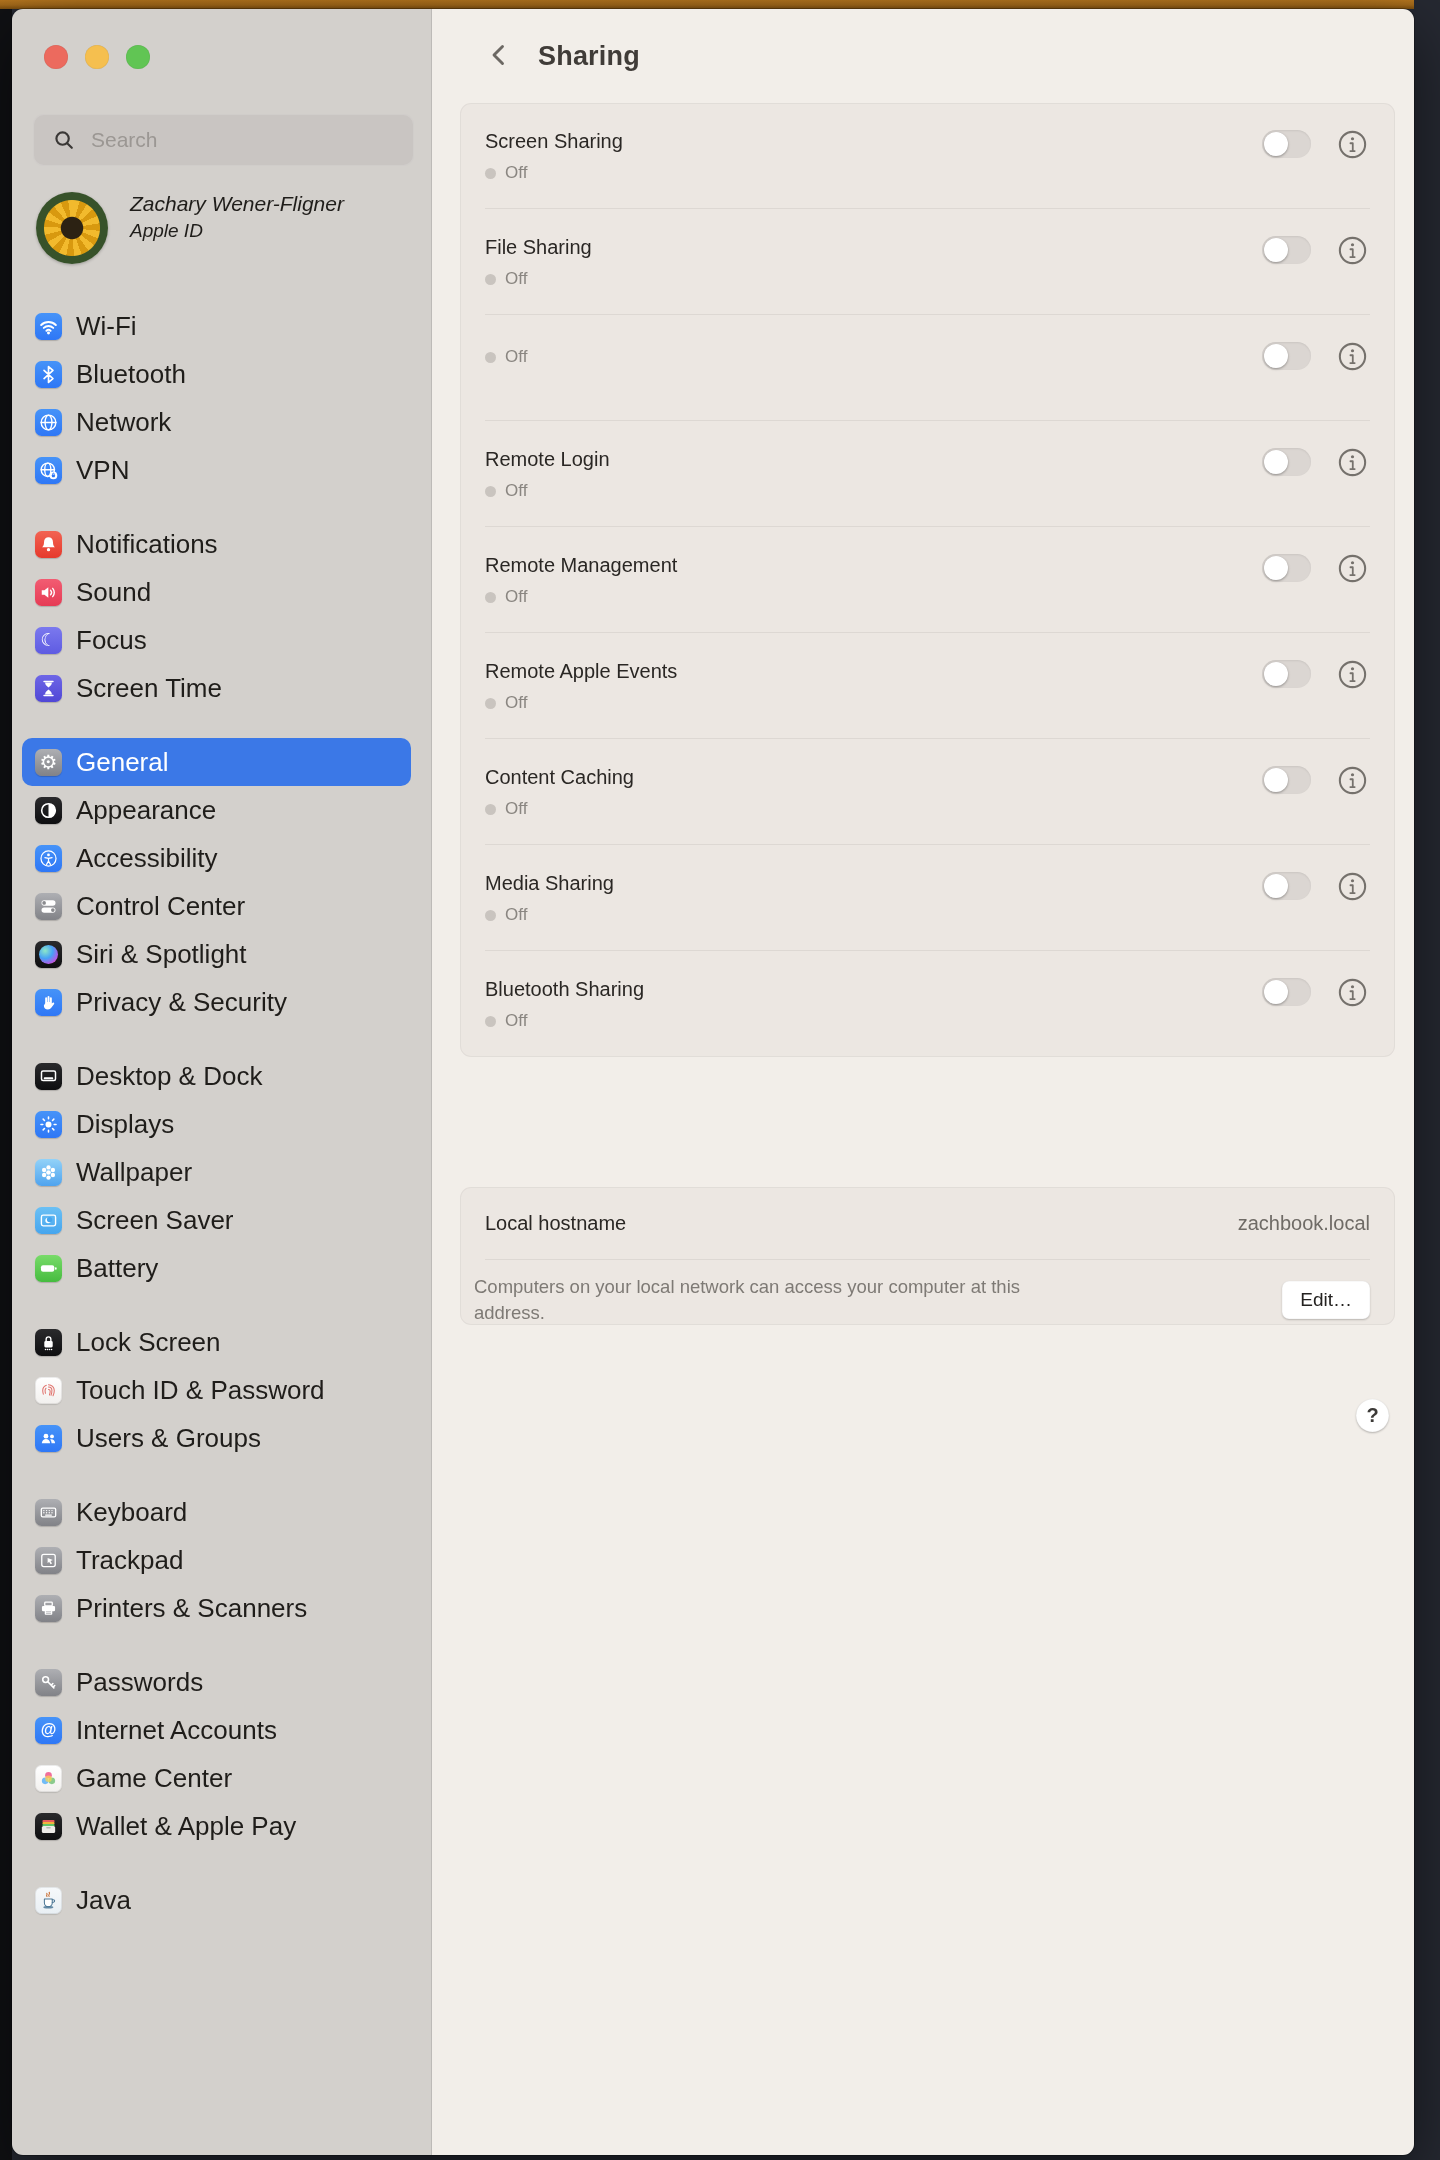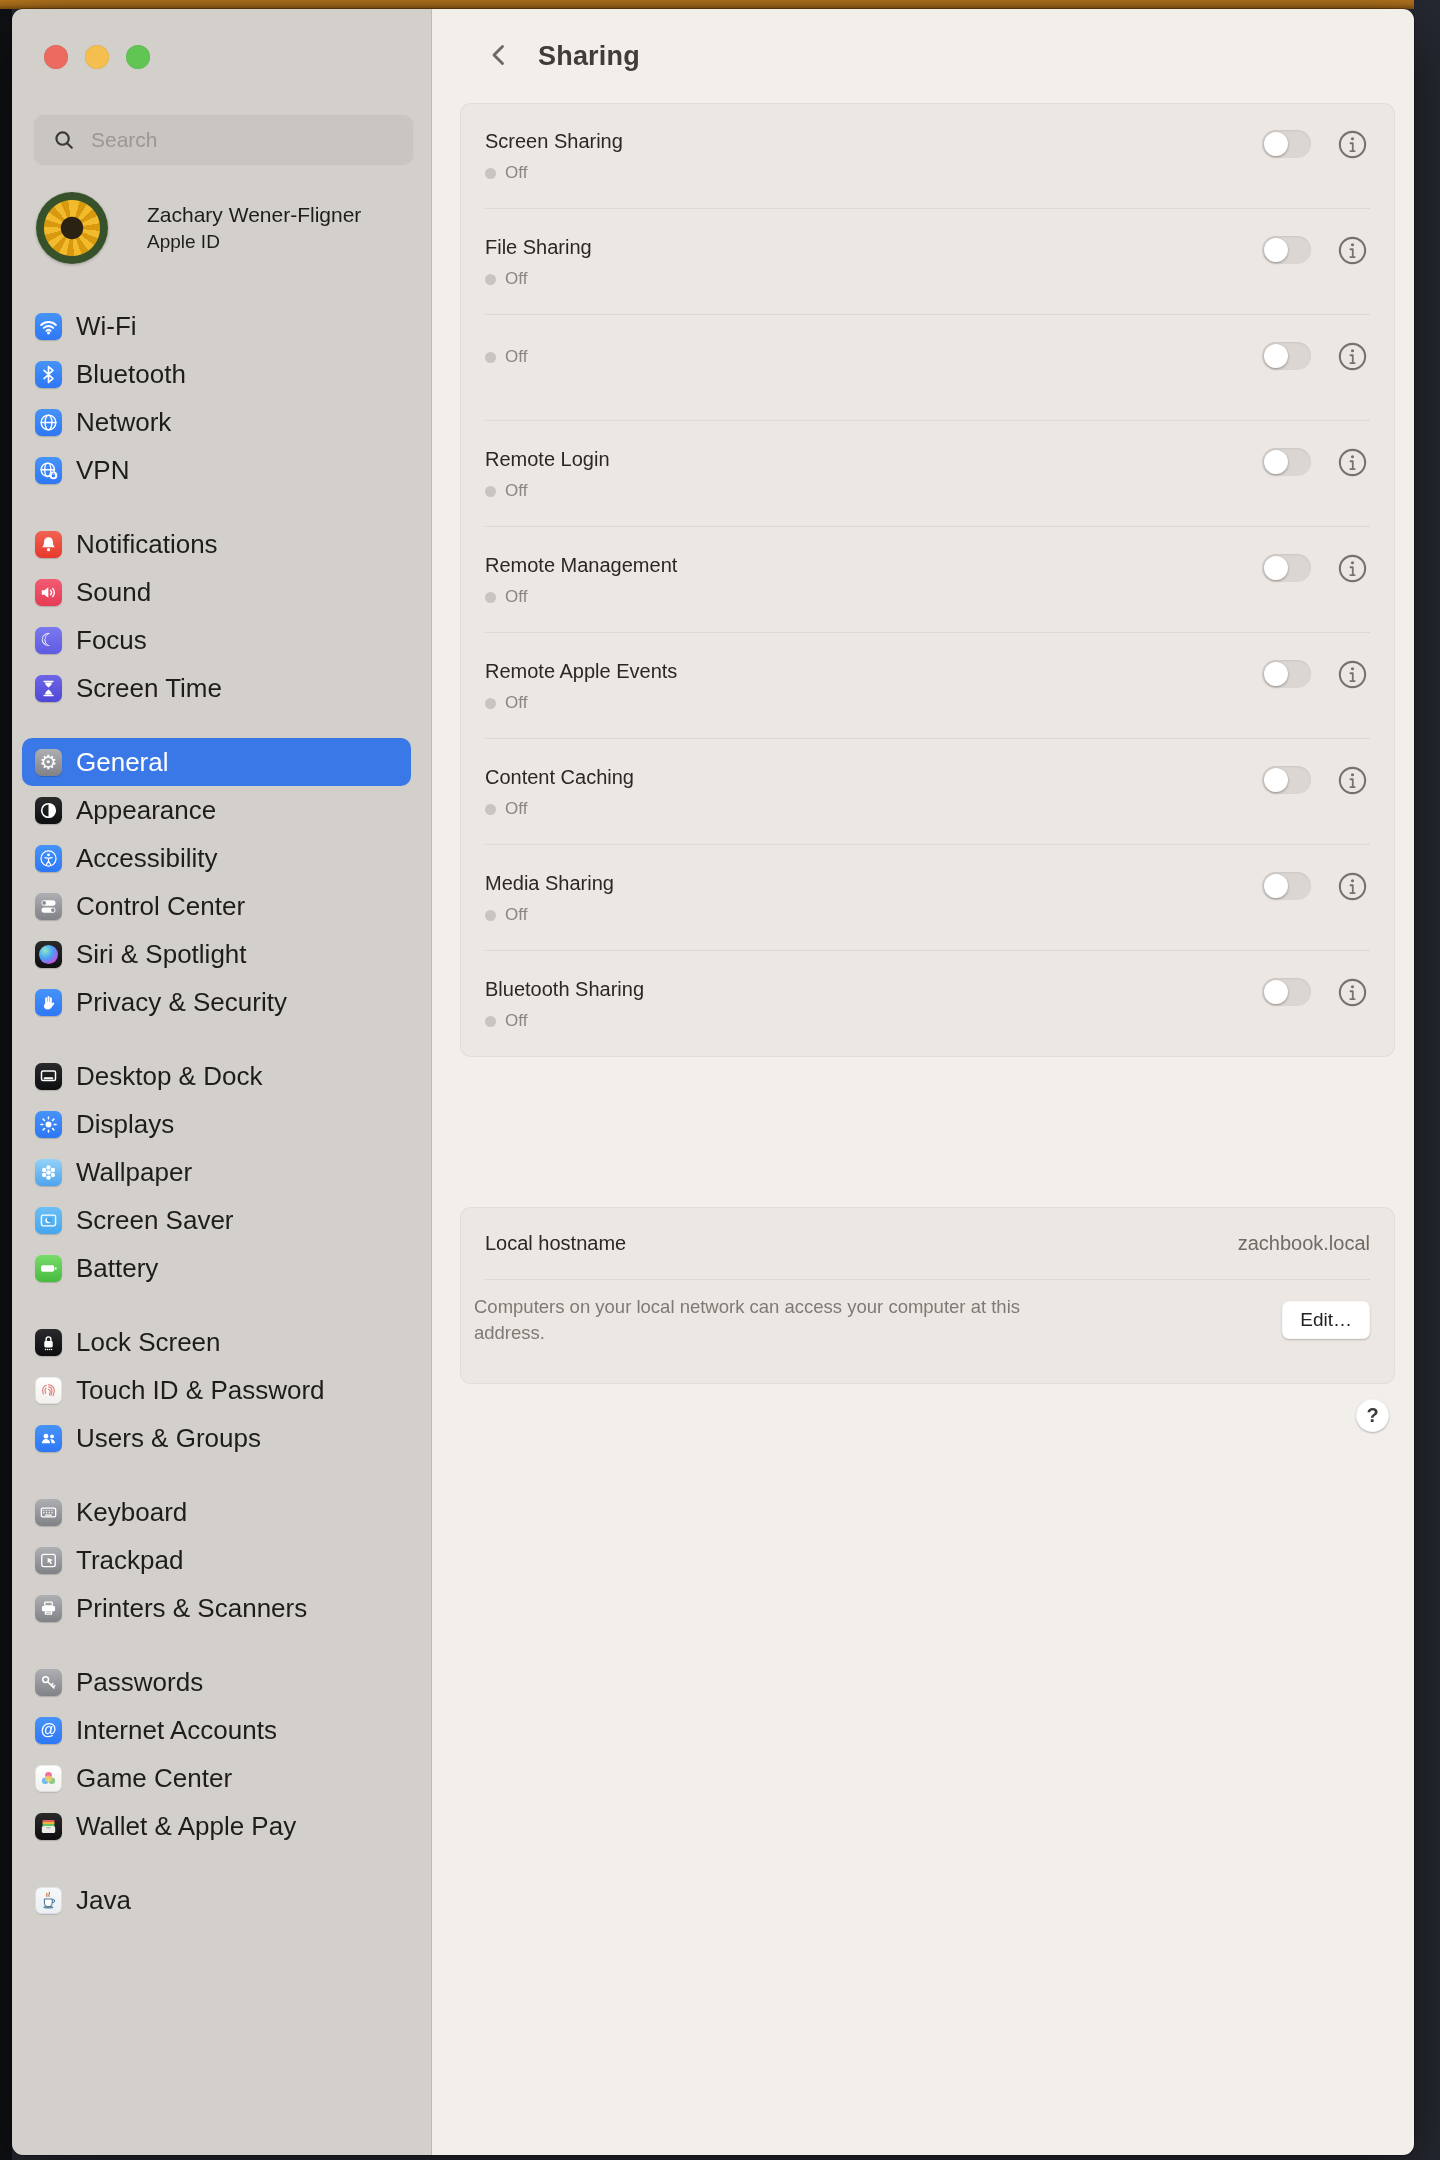--- a/index.html
+++ b/index.html
@@ -25,21 +25,21 @@
   .traffic{position:absolute;top:36px;left:32px;display:flex;gap:17px;}
   .tl{width:24px;height:24px;border-radius:50%;display:inline-block;
     box-shadow:inset 0 0 1px rgba(0,0,0,.25);}
   .search{position:absolute;top:105px;left:21px;width:381px;height:52px;
     background:#C9C5C2;border-radius:11px;display:flex;align-items:center;
     box-shadow:inset 0 0 0 1px rgba(255,255,255,.14);box-sizing:border-box;padding:0 12px;}
   .search .sicon{width:26px;height:26px;flex:0 0 26px;margin-left:6px;}
   .search input{flex:1;border:none;outline:none;background:transparent;
     font-size:21px;color:#3a3836;margin-left:12px;font-family:inherit;}
   .search input::placeholder{color:#9B9793;}
-  .profile{position:absolute;top:183px;left:24px;display:flex;align-items:center;gap:39px;cursor:default;}
+  .profile{position:absolute;top:183px;left:24px;display:flex;align-items:flex-start;gap:22px;cursor:default;font-style:italic;}
   .avatar{width:72px;height:72px;border-radius:50%;flex:0 0 72px;
     background:
       radial-gradient(circle at 50% 50%, #2c2213 0 21%, rgba(0,0,0,0) 23% 54%, #37522a 56% 100%),
       repeating-conic-gradient(#f2ba2d 0 16deg, #d8990f 16deg 32deg);
     box-shadow:0 1px 3px rgba(0,0,0,.25);}
   .pinfo{display:flex;flex-direction:column;gap:4px;}
   .pname{font-size:21px;color:#1F1D1A;}
   .psub{font-size:19px;color:#1F1D1A;}
   #side-groups{position:absolute;top:293px;left:10px;right:20px;}
   .side-group{margin-bottom:26px;}
@@ -79,21 +79,21 @@
     margin-top:3px;flex:0 0 49px;cursor:pointer;
     box-shadow:inset 0 1px 2px rgba(0,0,0,.08);}
   .toggle .knob{position:absolute;top:2px;left:2px;width:24px;height:24px;border-radius:50%;
     background:#fff;box-shadow:0 1px 2.5px rgba(0,0,0,.35);}
   .toggle.on{background:var(--toggle-on);}
   .toggle.on .knob{left:23px;}
   .info-btn{width:33px;height:33px;border:none;background:transparent;padding:0;margin-left:25px;
     margin-top:1px;cursor:pointer;flex:0 0 33px;}
   .info-btn svg{width:33px;height:33px;}
 
-  .hostcard{position:absolute;top:1178px;left:28px;width:935px;height:177px;box-sizing:border-box;margin-top:20px;}
+  .hostcard{position:absolute;top:1178px;left:28px;width:935px;height:138px;box-sizing:border-box;}
   .hostrow{height:72px;display:flex;align-items:center;justify-content:space-between;padding:0 25px;}
   .hlabel{font-size:20px;color:#2A2724;}
   .hval{font-size:20px;color:#6F6B66;}
   .hdivider{height:1px;background:#DDD8D3;margin:0 25px;}
   .hbottom{display:flex;align-items:center;justify-content:space-between;padding:14px 25px 0 14px;}
   .hdesc{margin:0;width:580px;font-size:18.5px;line-height:1.38;color:#7E7A75;}
   .editbtn{border:none;border-radius:7px;background:#FFFFFF;padding:8px 18px;
     font-size:19px;color:#242220;font-family:inherit;cursor:pointer;
     box-shadow:0 1px 2px rgba(0,0,0,.22), inset 0 0 0 .5px rgba(0,0,0,.06);}
   .helpbtn{position:absolute;top:1390px;left:924px;width:33px;height:33px;border:none;border-radius:50%;

